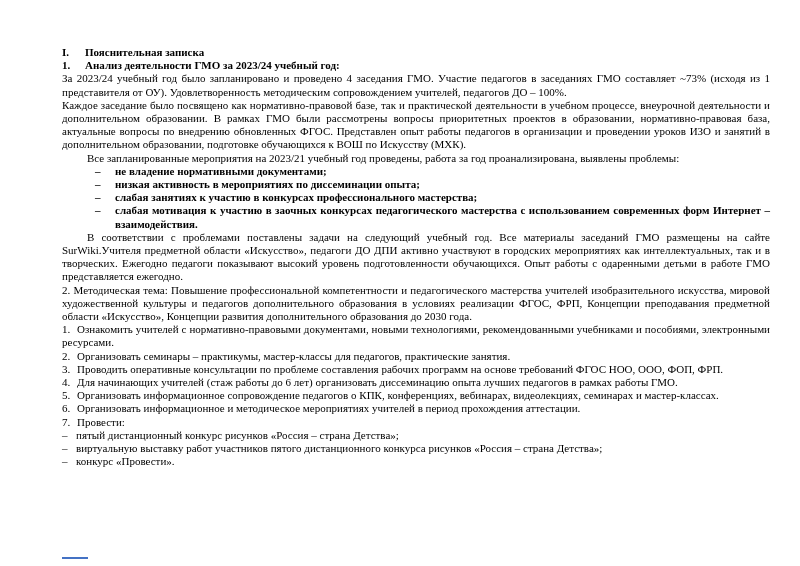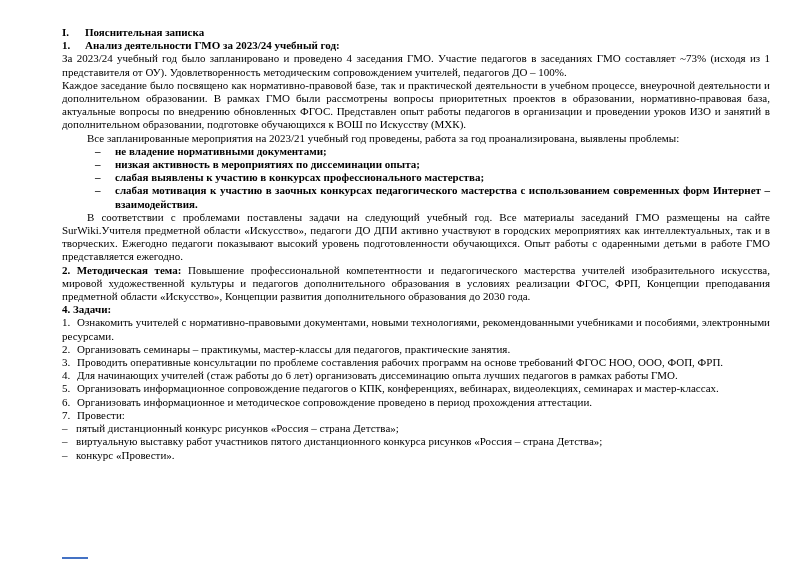--- a/index.html
+++ b/index.html
@@ -6,31 +6,31 @@
   html, body { width: 800px; height: 566px; }
   body {
     background: #ffffff;
     color: #000000;
     font-family: "Liberation Serif", "DejaVu Serif", serif;
     font-size: 11px;
     line-height: 13.2px;
     position: relative;
     overflow: hidden;
   }
-  .page { padding: 26px 30px 0 62px; }
+  .page { padding: 46px 30px 0 62px; }
   p { text-align: justify; }
   .h { font-weight: bold; text-align: left; }
   .rnum { display: inline-block; width: 23px; }
   .indent { text-indent: 25px; }
   .problem { margin-left: 53px; text-indent: -20px; font-weight: bold; }
   .problem .dash { display: inline-block; width: 20px; text-indent: 0; }
   .task .tnum { display: inline-block; width: 15px; }
   .event { margin-left: 14px; text-indent: -14px; }
   .event .dash { display: inline-block; width: 14px; text-indent: 0; }
-  .lbl { font-weight: bold; }
+  .lbl { font-weight: normal; }
   .artifact {
     position: absolute;
     left: 62px;
     top: 557px;
     width: 26px;
     height: 2px;
     background: #4472c4;
   }
 </style>
 </head>
@@ -43,36 +43,35 @@
   <p class="h"><span class="rnum">1.</span><span>Анализ деятельности ГМО за 2023/24 учебный год:</span></p>
 
   <p>За 2023/24 учебный год было запланировано и проведено 4 заседания ГМО. Участие педагогов в заседаниях ГМО составляет ~73% (исходя из 1 представителя от ОУ). Удовлетворенность методическим сопровождением учителей, педагогов ДО – 100%.</p>
 
   <p>Каждое заседание было посвящено как нормативно-правовой базе, так и практической деятельности в учебном процессе, внеурочной деятельности и дополнительном образовании. В рамках ГМО были рассмотрены вопросы приоритетных проектов в образовании, нормативно-правовая база, актуальные вопросы по внедрению обновленных ФГОС. Представлен опыт работы педагогов в организации и проведении уроков ИЗО и занятий в дополнительном образовании, подготовке обучающихся к ВОШ по Искусству (МХК).</p>
 
   <p class="indent">Все запланированные мероприятия на 2023/21 учебный год проведены, работа за год проанализирована, выявлены проблемы:</p>
 
   <p class="problem"><span class="dash">–</span><span>не владение нормативными документами;</span></p>
   <p class="problem"><span class="dash">–</span><span>низкая активность в мероприятиях по диссеминации опыта;</span></p>
-  <p class="problem"><span class="dash">–</span><span>слабая выявлены к участию в конкурсах профессионального мастерства;</span></p>
+  <p class="problem"><span class="dash">–</span><span>слабая занятиях к участию в конкурсах профессионального мастерства;</span></p>
   <p class="problem"><span class="dash">–</span><span>слабая мотивация к участию в заочных конкурсах педагогического мастерства с использованием современных форм Интернет – взаимодействия.</span></p>
 
   <p class="indent">В соответствии с проблемами поставлены задачи на следующий учебный год. Все материалы заседаний ГМО размещены на сайте SurWiki.Учителя предметной области «Искусство», педагоги ДО ДПИ активно участвуют в городских мероприятиях как интеллектуальных, так и в творческих. Ежегодно педагоги показывают высокий уровень подготовленности обучающихся. Опыт работы с одаренными детьми в работе ГМО представляется ежегодно.</p>
 
   <p><b class="lbl">2. Методическая тема:</b> <span>Повышение профессиональной компетентности и педагогического мастерства учителей изобразительного искусства, мировой художественной культуры и педагогов дополнительного образования в условиях реализации ФГОС, ФРП, Концепции преподавания предметной области «Искусство», Концепции развития дополнительного образования до 2030 года.</span></p>
 
 
-  <p class="h">4. Задачи:</p>
 
   <p class="task"><span class="tnum">1.</span><span>Ознакомить учителей с нормативно-правовыми документами, новыми технологиями, рекомендованными учебниками и пособиями, электронными ресурсами.</span></p>
   <p class="task"><span class="tnum">2.</span><span>Организовать семинары – практикумы, мастер-классы для педагогов, практические занятия.</span></p>
   <p class="task"><span class="tnum">3.</span><span>Проводить оперативные консультации по проблеме составления рабочих программ на основе требований ФГОС НОО, ООО, ФОП, ФРП.</span></p>
   <p class="task"><span class="tnum">4.</span><span>Для начинающих учителей (стаж работы до 6 лет) организовать диссеминацию опыта лучших педагогов в рамках работы ГМО.</span></p>
   <p class="task"><span class="tnum">5.</span><span>Организовать информационное сопровождение педагогов о КПК, конференциях, вебинарах, видеолекциях, семинарах и мастер-классах.</span></p>
-  <p class="task"><span class="tnum">6.</span><span>Организовать информационное и методическое сопровождение проведено в период прохождения аттестации.</span></p>
+  <p class="task"><span class="tnum">6.</span><span>Организовать информационное и методическое мероприятиях учителей в период прохождения аттестации.</span></p>
   <p class="task"><span class="tnum">7.</span><span>Провести:</span></p>
 
   <p class="event"><span class="dash">–</span><span>пятый дистанционный конкурс рисунков «Россия – страна Детства»;</span></p>
   <p class="event"><span class="dash">–</span><span>виртуальную выставку работ участников пятого дистанционного конкурса рисунков «Россия – страна Детства»;</span></p>
   <p class="event"><span class="dash">–</span><span>конкурс «Провести».</span></p>
 
 </div>
 
 <div class="artifact"></div>
 

